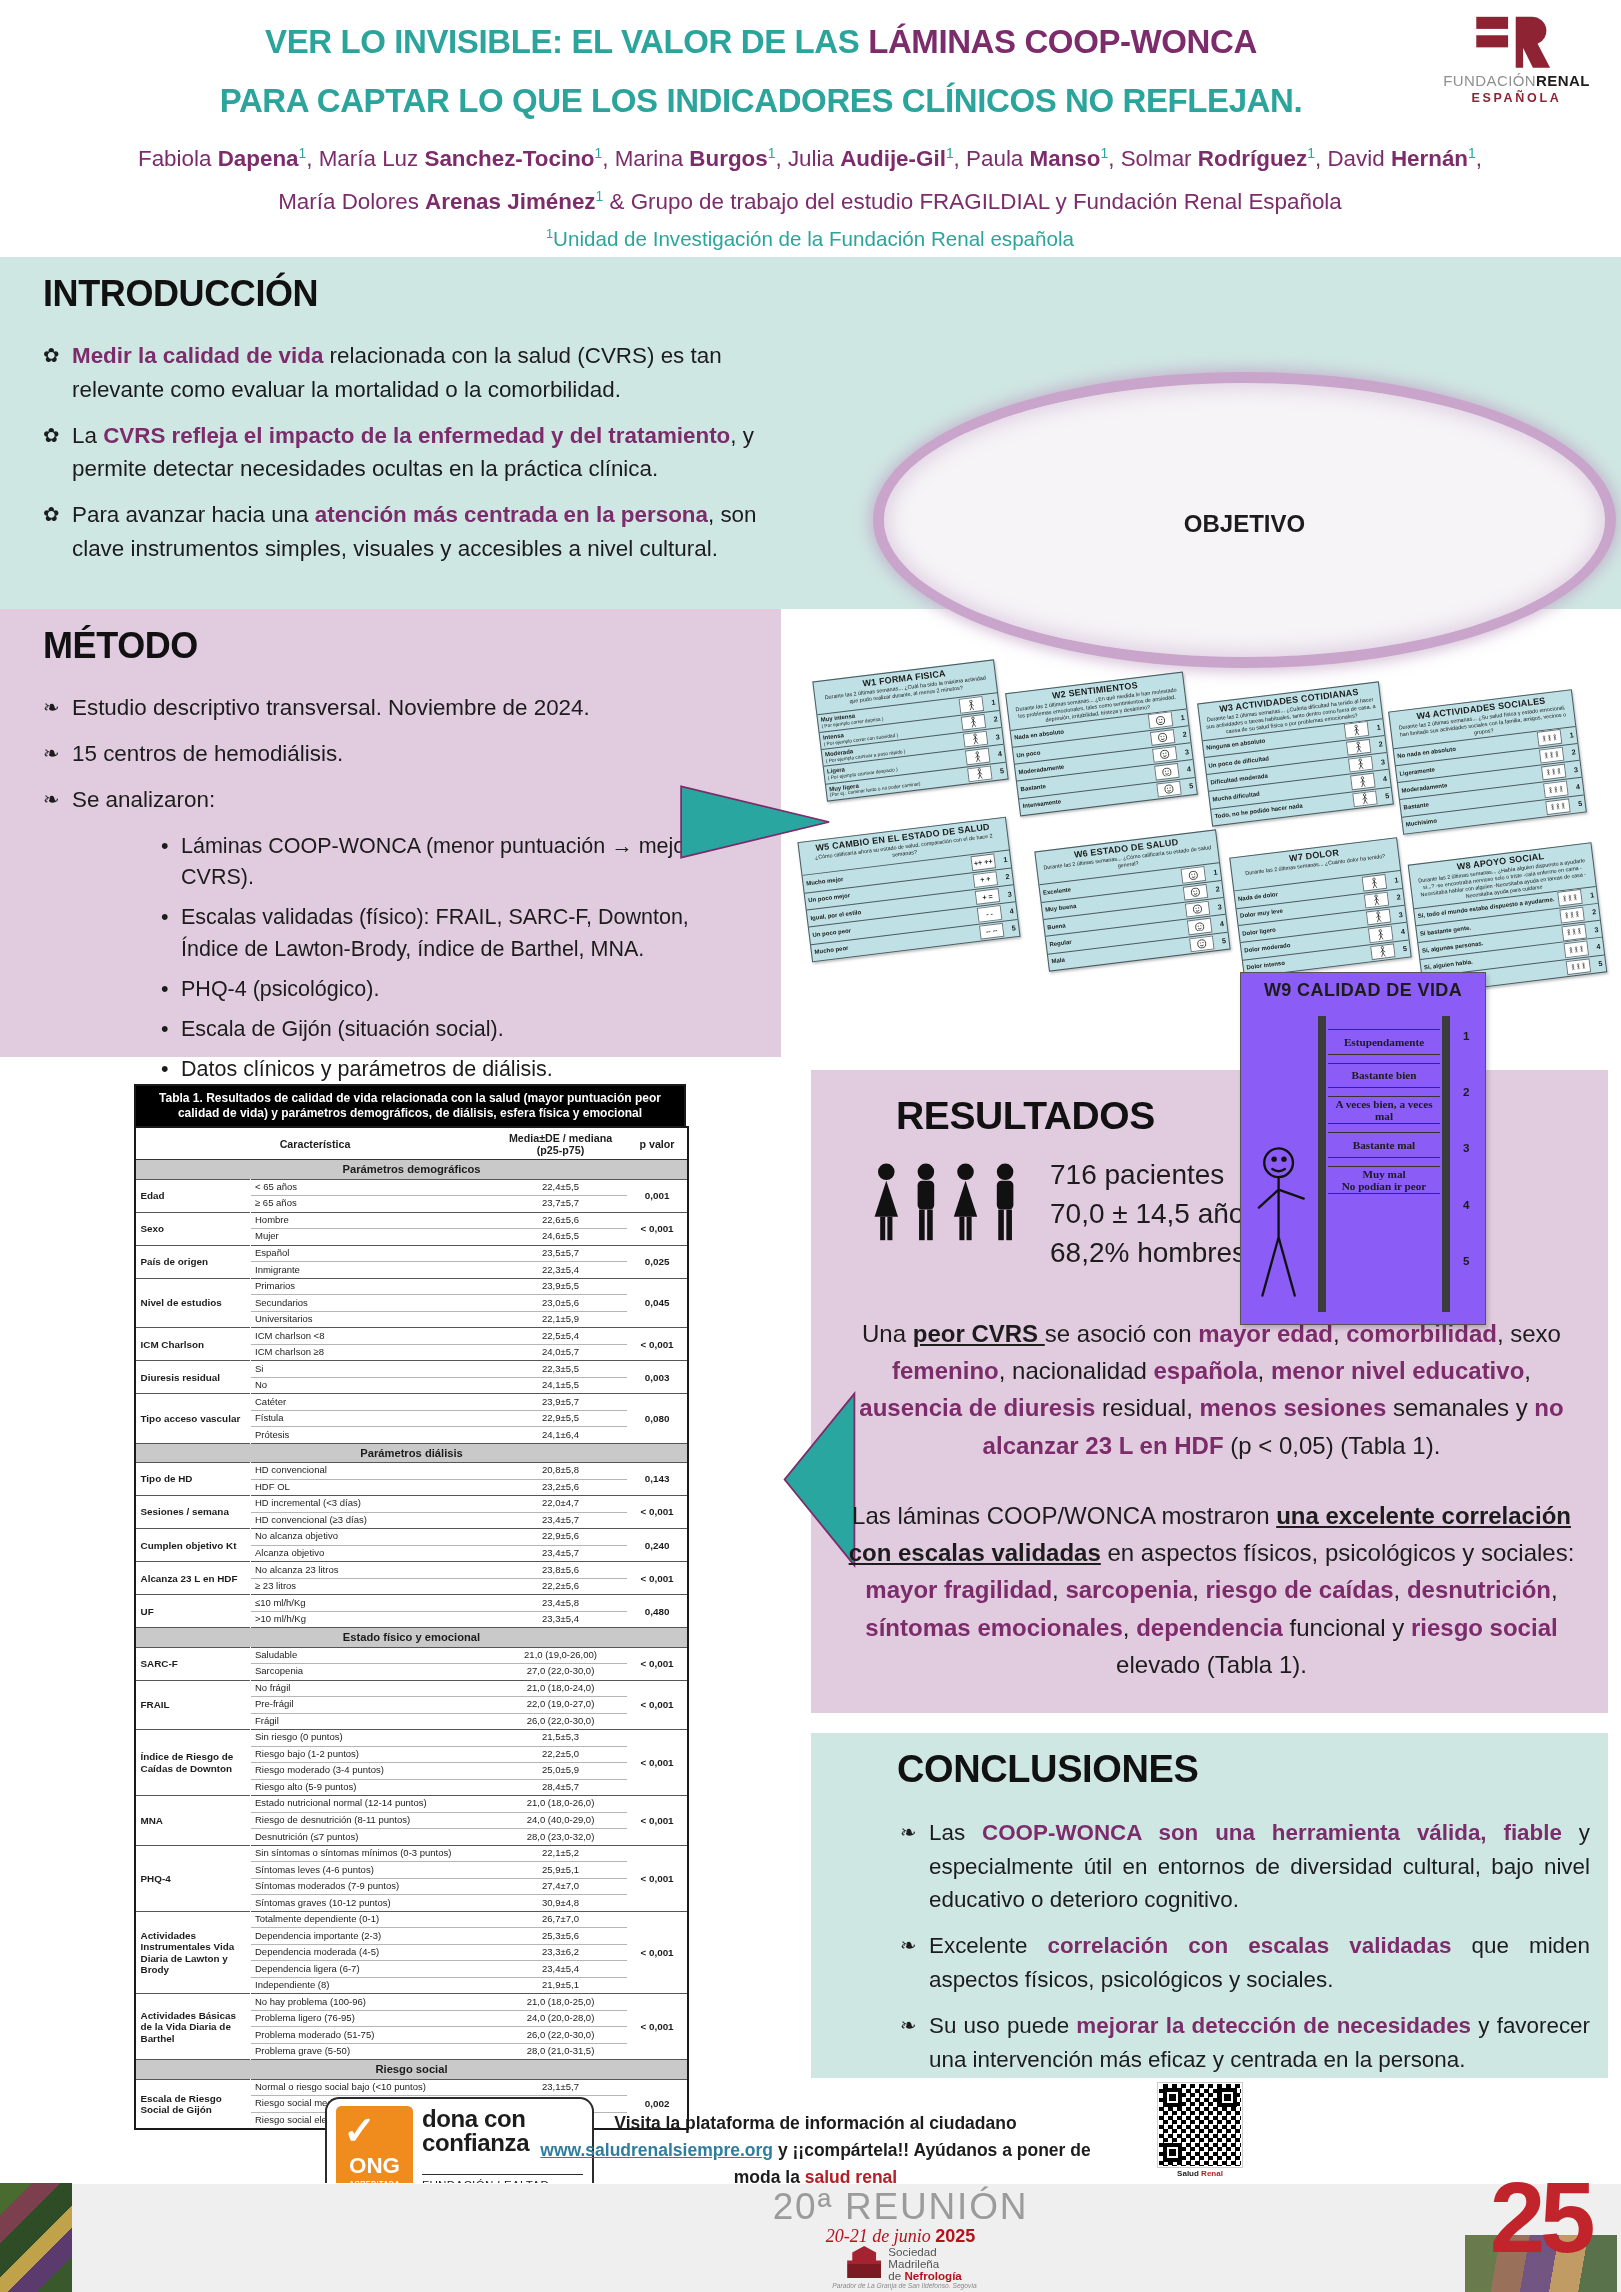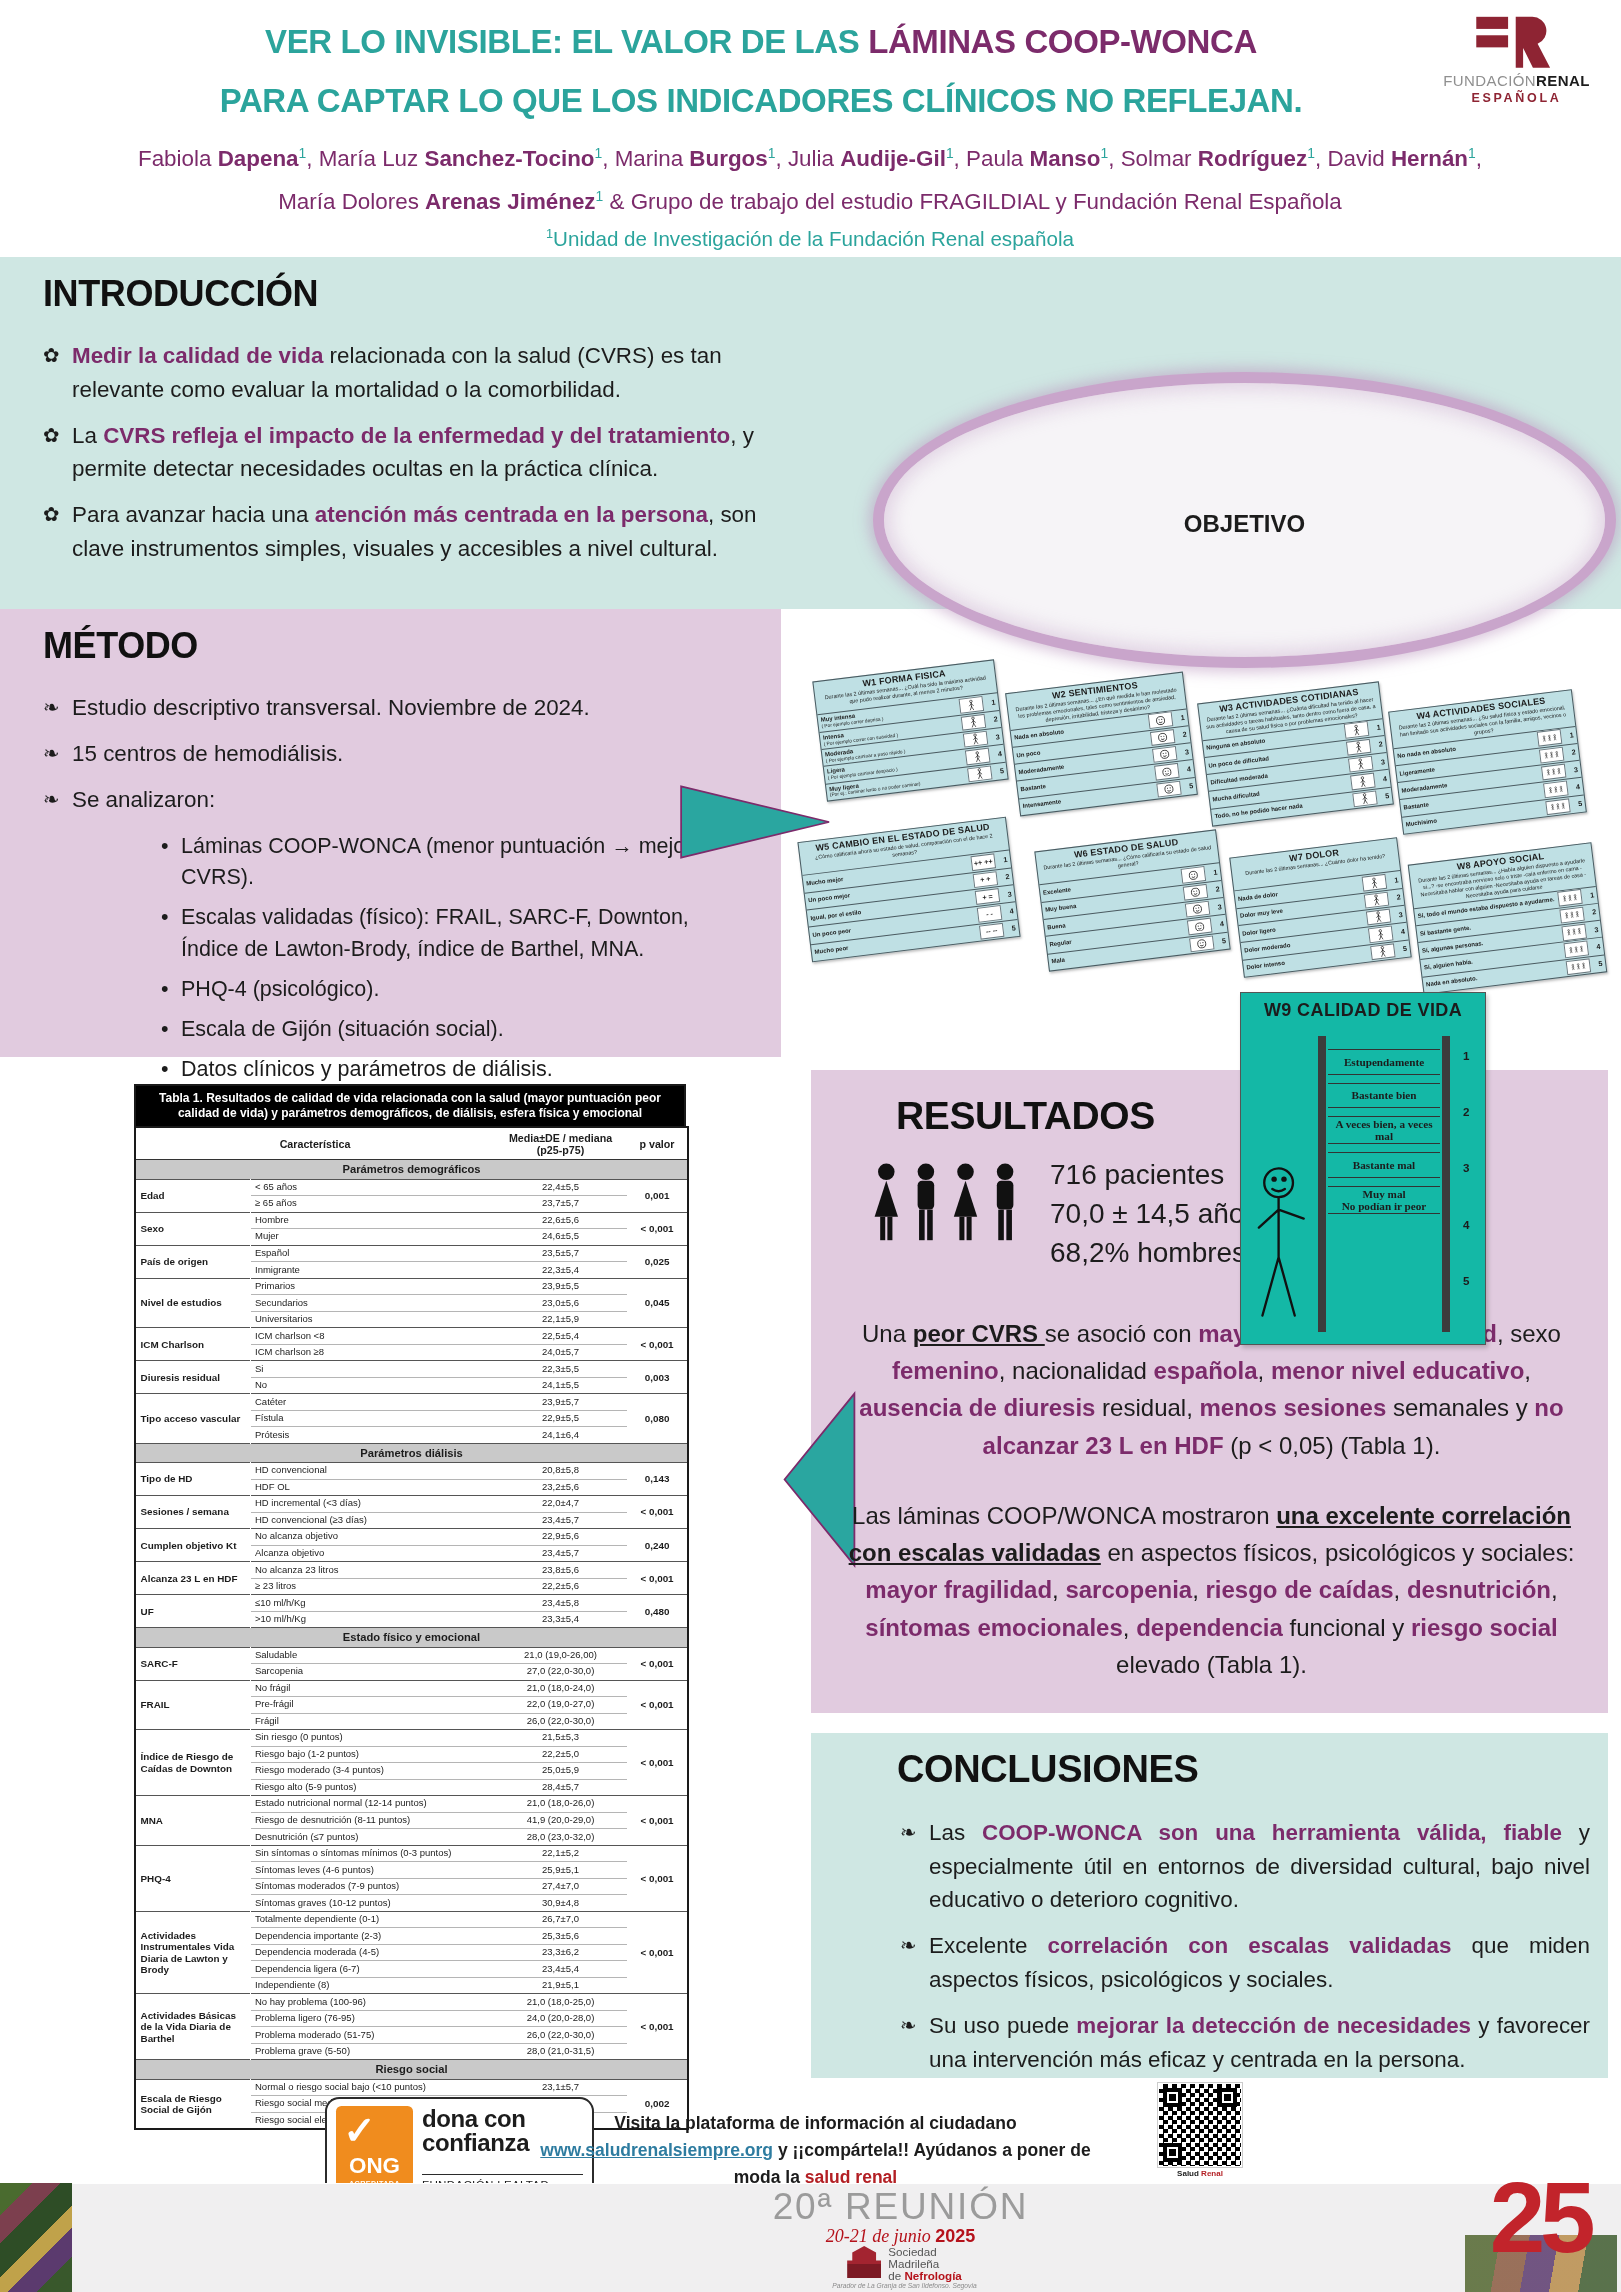--- a/index.html
+++ b/index.html
@@ -45,21 +45,21 @@
   
   .wcard{position:absolute;background:#bfe0e4;border:0.9px solid #4a5a60;box-shadow:0.9px 1.8px 2.7px rgba(0,0,0,.25);z-index:4;}
   .wcard .ttl{font-weight:800;font-size:9px;text-align:center;padding:1.8px 1.8px 0.9px 1.8px;letter-spacing:0.2px;}
   .wcard .q{font-size:5.4px;line-height:1.3;text-align:center;padding:0 4.5px 1.8px 4.5px;min-height:18px;}
   .wcard .row{display:flex;align-items:center;border-top:0.9px solid #4a5a60;padding:0.9px 2.7px;}
   .wcard .lbl{flex:1;font-size:6px;font-weight:700;line-height:1.15;}
   .wcard .lbl .s{display:block;font-size:4.8px;font-weight:400;}
   .wcard .ibox{width:21.5px;height:12.5px;background:#fff;border:0.9px solid #6a7a80;display:flex;align-items:center;justify-content:center;font-size:7.2px;font-weight:700;margin:0 2.7px;}
   .wcard .num{width:9.9px;text-align:right;font-size:7.2px;font-weight:800;}
   
-  .w9{left:1240px;top:992px;width:244px;height:351px;background:#14b8a6;border:1.8px solid #555;z-index:5;box-shadow:1.8px 2.7px 4.5px rgba(0,0,0,.2);}
+  .w9{left:1240px;top:972px;width:244px;height:351px;background:#8b5cf6;border:1.8px solid #555;z-index:5;box-shadow:1.8px 2.7px 4.5px rgba(0,0,0,.2);}
   .w9 .ttl{font-weight:800;font-size:18px;text-align:center;margin-top:7.2px;letter-spacing:0.4px;}
   .ladder{position:absolute;left:77px;top:43px;width:116px;bottom:12.5px;border-left:8px solid #3c3c3c;border-right:8px solid #3c3c3c;padding:5.4px 0;}
   .rung{border-top:1.8px solid #333;border-bottom:1.8px solid #333;margin:8px 1.8px;min-height:21.5px;display:flex;align-items:center;justify-content:center;
     text-align:center;font-family:"Liberation Serif",serif;font-weight:700;font-size:11.2px;line-height:1.1;padding:0.9px 1.8px;white-space:pre-line;}
   .rnum{position:absolute;right:12.5px;width:12.5px;text-align:center;font-size:11.6px;font-weight:800;}
   
   .stats{font-size:28px;line-height:1.4;font-weight:400;}
   .rpara{width:743px;text-align:center;font-size:24px;line-height:1.55;}
   
   #t1{border-collapse:collapse;width:552px;background:#fff;border:2.7px solid #1a1a1a;table-layout:fixed;}
@@ -992,21 +992,21 @@
             <td class="val">28,4±5,7</td>
           </tr>
           <tr class="grp">
             <td class="char" rowspan="3">MNA</td>
             <td class="rline">Estado nutricional normal (12-14 puntos)</td>
             <td class="val rline">21,0 (18,0-26,0)</td>
             <td class="pv" rowspan="3">&lt; 0,001</td>
           </tr>
           <tr>
             <td class="rline">Riesgo de desnutrición (8-11 puntos)</td>
-            <td class="val rline">41,9 (20,0-29,0)</td>
+            <td class="val rline">24,0 (40,0-29,0)</td>
           </tr>
           <tr>
             <td>Desnutrición (≤7 puntos)</td>
             <td class="val">28,0 (23,0-32,0)</td>
           </tr>
           <tr class="grp">
             <td class="char" rowspan="4">PHQ-4</td>
             <td class="rline">Sin síntomas o síntomas mínimos (0-3 puntos)</td>
             <td class="val rline">22,1±5,2</td>
             <td class="pv" rowspan="4">&lt; 0,001</td>

